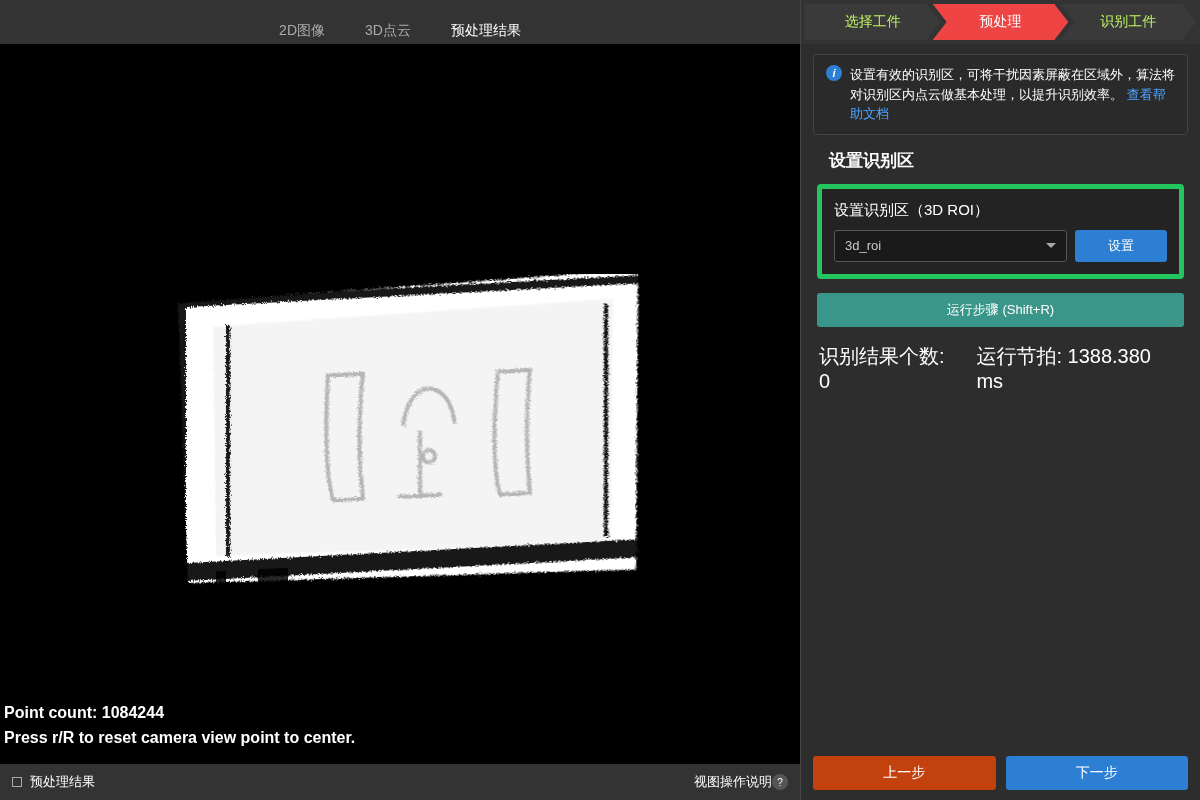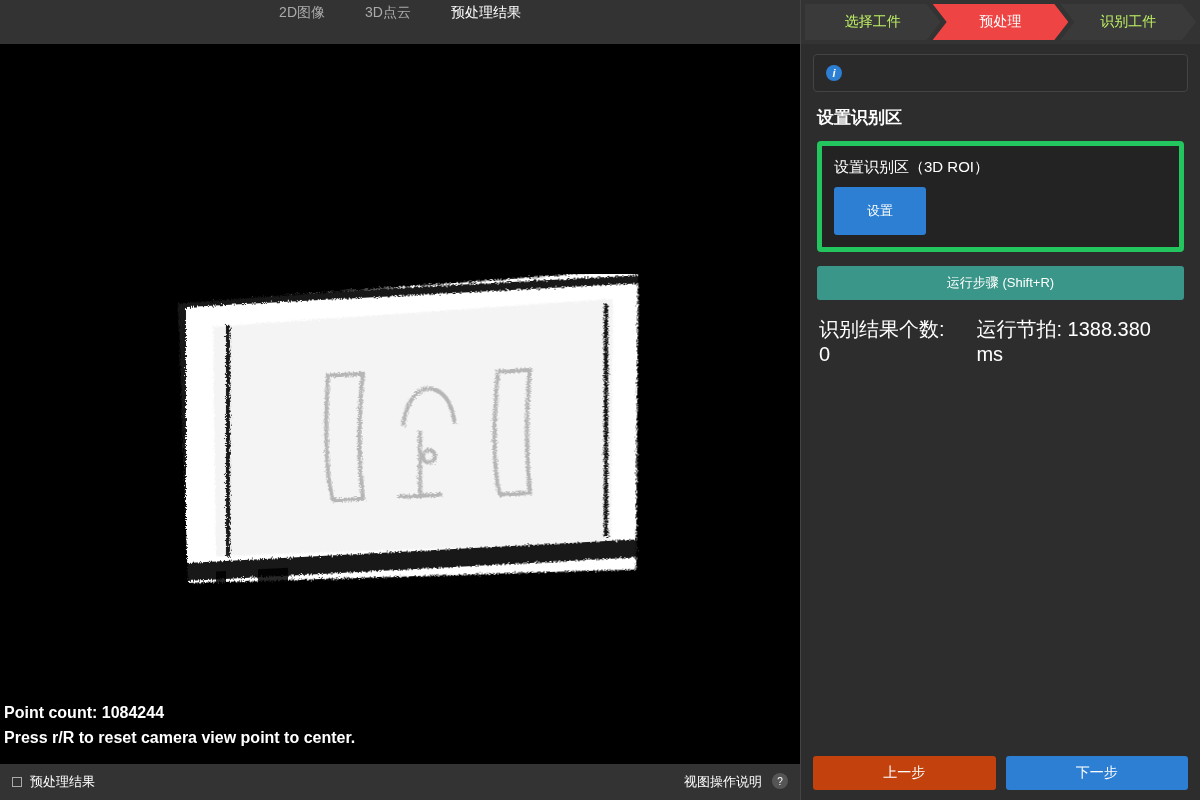--- a/index.html
+++ b/index.html
@@ -15,21 +15,21 @@
     .main-panel {
       width: 800px;
       height: 800px;
       display: flex;
       flex-direction: column;
       background: #2a2a2a;
     }
     .tab-bar {
       height: 44px;
       display: flex;
-      align-items: flex-start;
+      align-items: flex-end;
       justify-content: center;
       background: #333;
       gap: 24px;
     }
     .tab {
       color: #aaa;
       font-size: 14px;
       cursor: pointer;
       padding: 4px 8px;
     }
@@ -61,21 +61,21 @@
       display: flex;
       align-items: center;
       padding: 0 12px;
       font-size: 13px;
       justify-content: space-between;
     }
     .status-left { display: flex; align-items: center; gap: 8px; }
     .status-box {
       width: 10px; height: 10px; border: 1px solid #aaa;
     }
-    .status-right { display: flex; gap: 10px; }
+    .status-right { display: flex; align-items: center; gap: 0; }
     .help-badge {
       width: 16px; height: 16px; border-radius: 50%;
       background: #555; display: inline-flex;
       align-items: center; justify-content: center;
       font-size: 10px;
     }
     
     .sidebar {
       width: 400px;
       height: 800px;
@@ -125,21 +125,21 @@
     }
     .info-icon {
       width: 16px; height: 16px; border-radius: 50%;
       background: #2d7fd3; display: inline-flex;
       align-items: center; justify-content: center;
       font-size: 11px; flex-shrink: 0; font-style: italic;
       font-weight: bold; color: #fff;
     }
     .info-link { color: #4da3ff; cursor: pointer; }
     .section { padding: 4px 16px 12px; }
-    .section h2 { font-size: 17px; font-weight: 600; margin-bottom: 12px; }
+    .section h2 { font-size: 17px; font-weight: 600; margin-bottom: 12px; margin-left: 12px; }
     .panel-block {
       background: #232323;
       border: 5px solid #22c55e;
       border-radius: 4px;
       padding: 12px;
       margin-bottom: 14px;
     }
     .panel-block h3 { font-size: 15px; font-weight: 500; margin-bottom: 10px; }
     .roi-row { display: flex; gap: 8px; }
     .roi-select {
@@ -156,21 +156,21 @@
       color: #ccc;
       cursor: pointer;
     }
     .chevron-down {
       width: 0; height: 0;
       border-left: 5px solid transparent;
       border-right: 5px solid transparent;
       border-top: 5px solid #aaa;
     }
     .btn {
-      height: 48px;
+      height: 32px;
       border-radius: 3px;
       font-size: 13px;
       display: inline-flex;
       align-items: center;
       justify-content: center;
       cursor: pointer;
       border: none;
       color: #fff;
     }
     .btn-blue { background: #2d7fd3; width: 92px; }
@@ -256,26 +256,34 @@
 </div>
 
 <div class="sidebar">
   <div class="step-nav">
     <div class="step">选择工件</div>
     <div class="step active">预处理</div>
     <div class="step">识别工件</div>
   </div>
   <div class="info-banner">
     <span class="info-icon">i</span>
+    <div>
+      <span>设置有效的识别区，可将干扰因素屏蔽在区域外，算法将对识别区内点云做基本处理，以提升识别效率。</span>
+      <span class="info-link">查看帮助文档</span>
+    </div>
   </div>
   <div class="section">
     <h2>设置识别区</h2>
     <div class="panel-block">
       <h3>设置识别区（3D ROI）</h3>
       <div class="roi-row">
+        <div class="roi-select">
+          <span>3d_roi</span>
+          <span class="chevron-down"></span>
+        </div>
         <div class="btn btn-blue">设置</div>
       </div>
     </div>
     <div class="run-row">
       <div class="btn btn-teal">运行步骤 (Shift+R)</div>
     </div>
     <div class="result-text">
       <span>识别结果个数: 0</span>
       <span>运行节拍: 1388.380 ms</span>
     </div>

